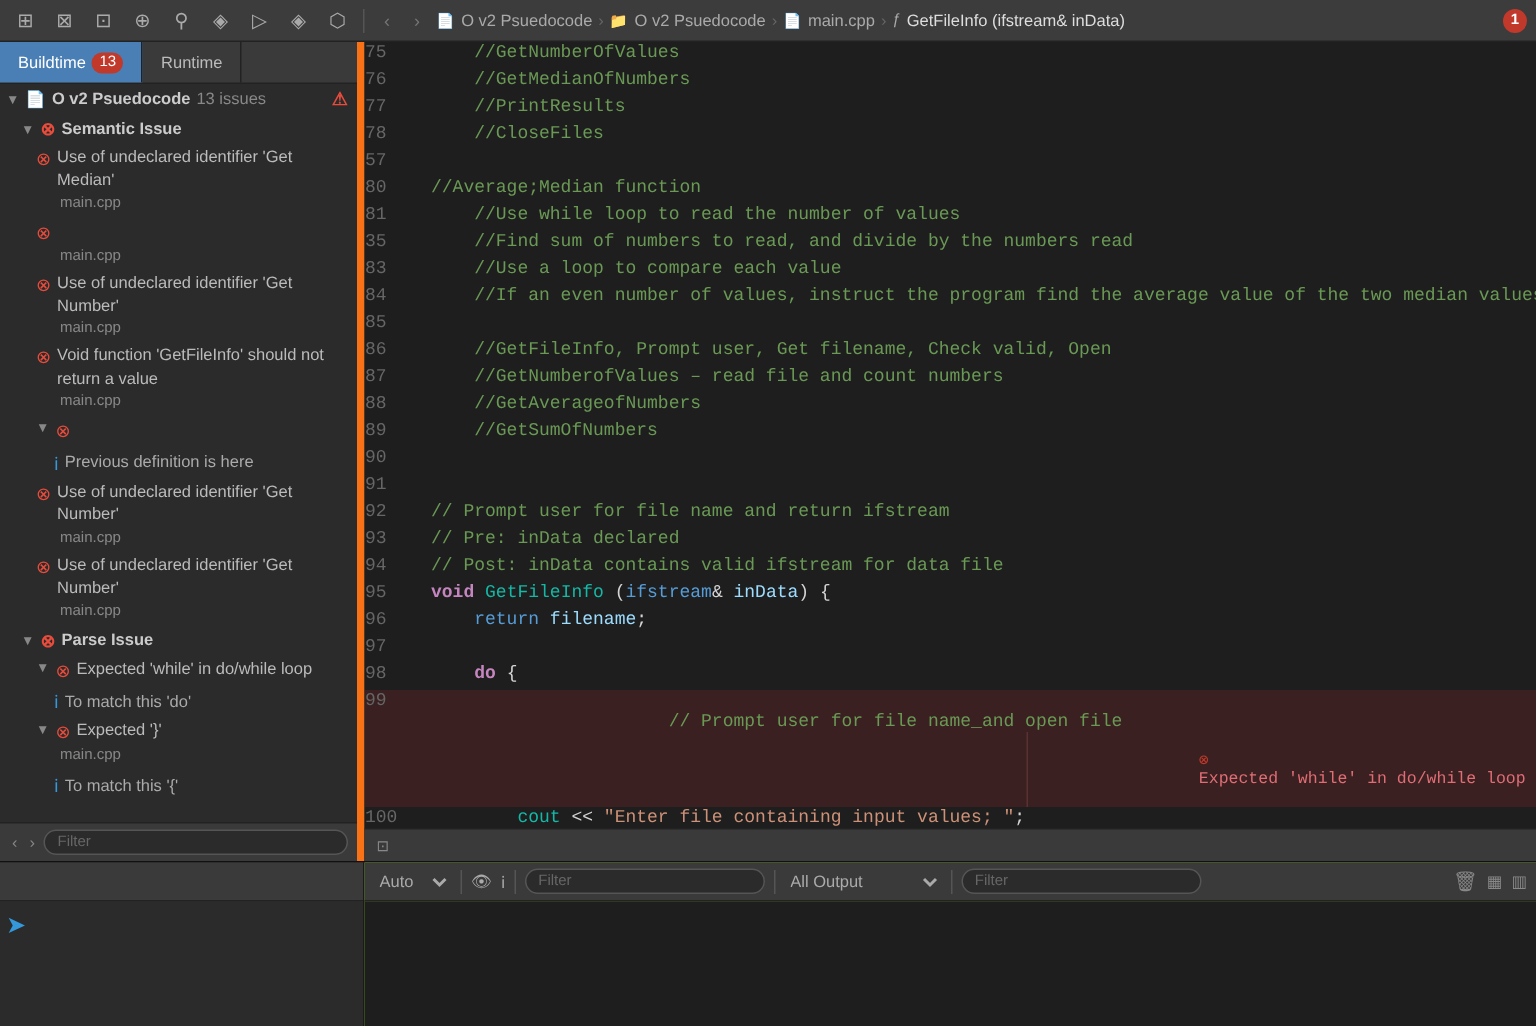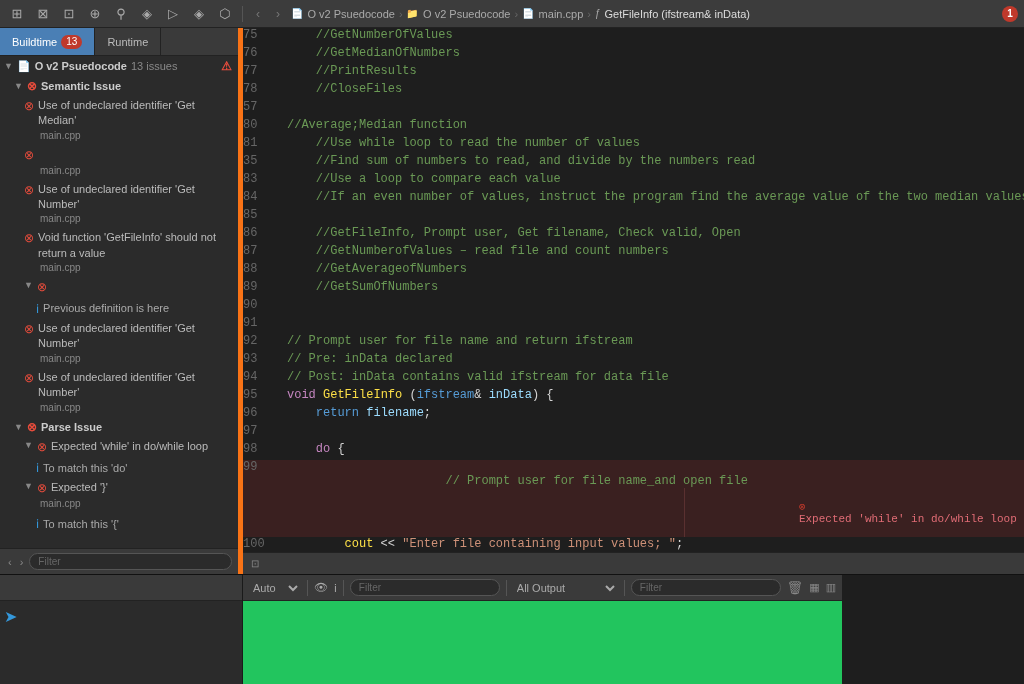--- a/index.html
+++ b/index.html
@@ -215,46 +215,46 @@
       background: #3a2020;
       color: #e06c75;
       font-size: 11px;
       padding: 0 8px;
       margin-right: 4px;
       border-left: 1px solid #5a3030;
     }
     .error-dot { color: #c0392b; margin-right: 4px; }
 
     
-    .kw { color: #c586c0; }        
+    .kw { color: #c586c0; font-weight: bold; }        
     .kw2 { color: #569cd6; text-align: center; }       
-    .fn { color: #fde047; }        
+    .fn { color: #14b8a6; }        
     .str { color: #ce9178; }       
     .cmt { color: #6a9955; }
     .var { color: #9cdcfe; }
 
     
     .bottom-area {
       height: 110px;
       border-top: 1px solid #111;
       display: flex;
       flex-shrink: 0;
     }
     .bottom-left {
       width: 243px;
       background: #2b2b2b;
       border-right: 1px solid #1a1a1a;
       display: flex;
       flex-direction: column;
     }
     .bottom-right {
       flex: 1;
-      background: #22c55e;
-      display: flex;
-      flex-direction: row;
+      background: #84cc16;
+      display: flex;
+      flex-direction: column;
     }
 
     .bottom-toolbar {
       height: 26px;
       background: #3a3a3a;
       border-bottom: 1px solid #222;
       display: flex;
       align-items: center;
       padding: 0 6px;
       gap: 6px;

